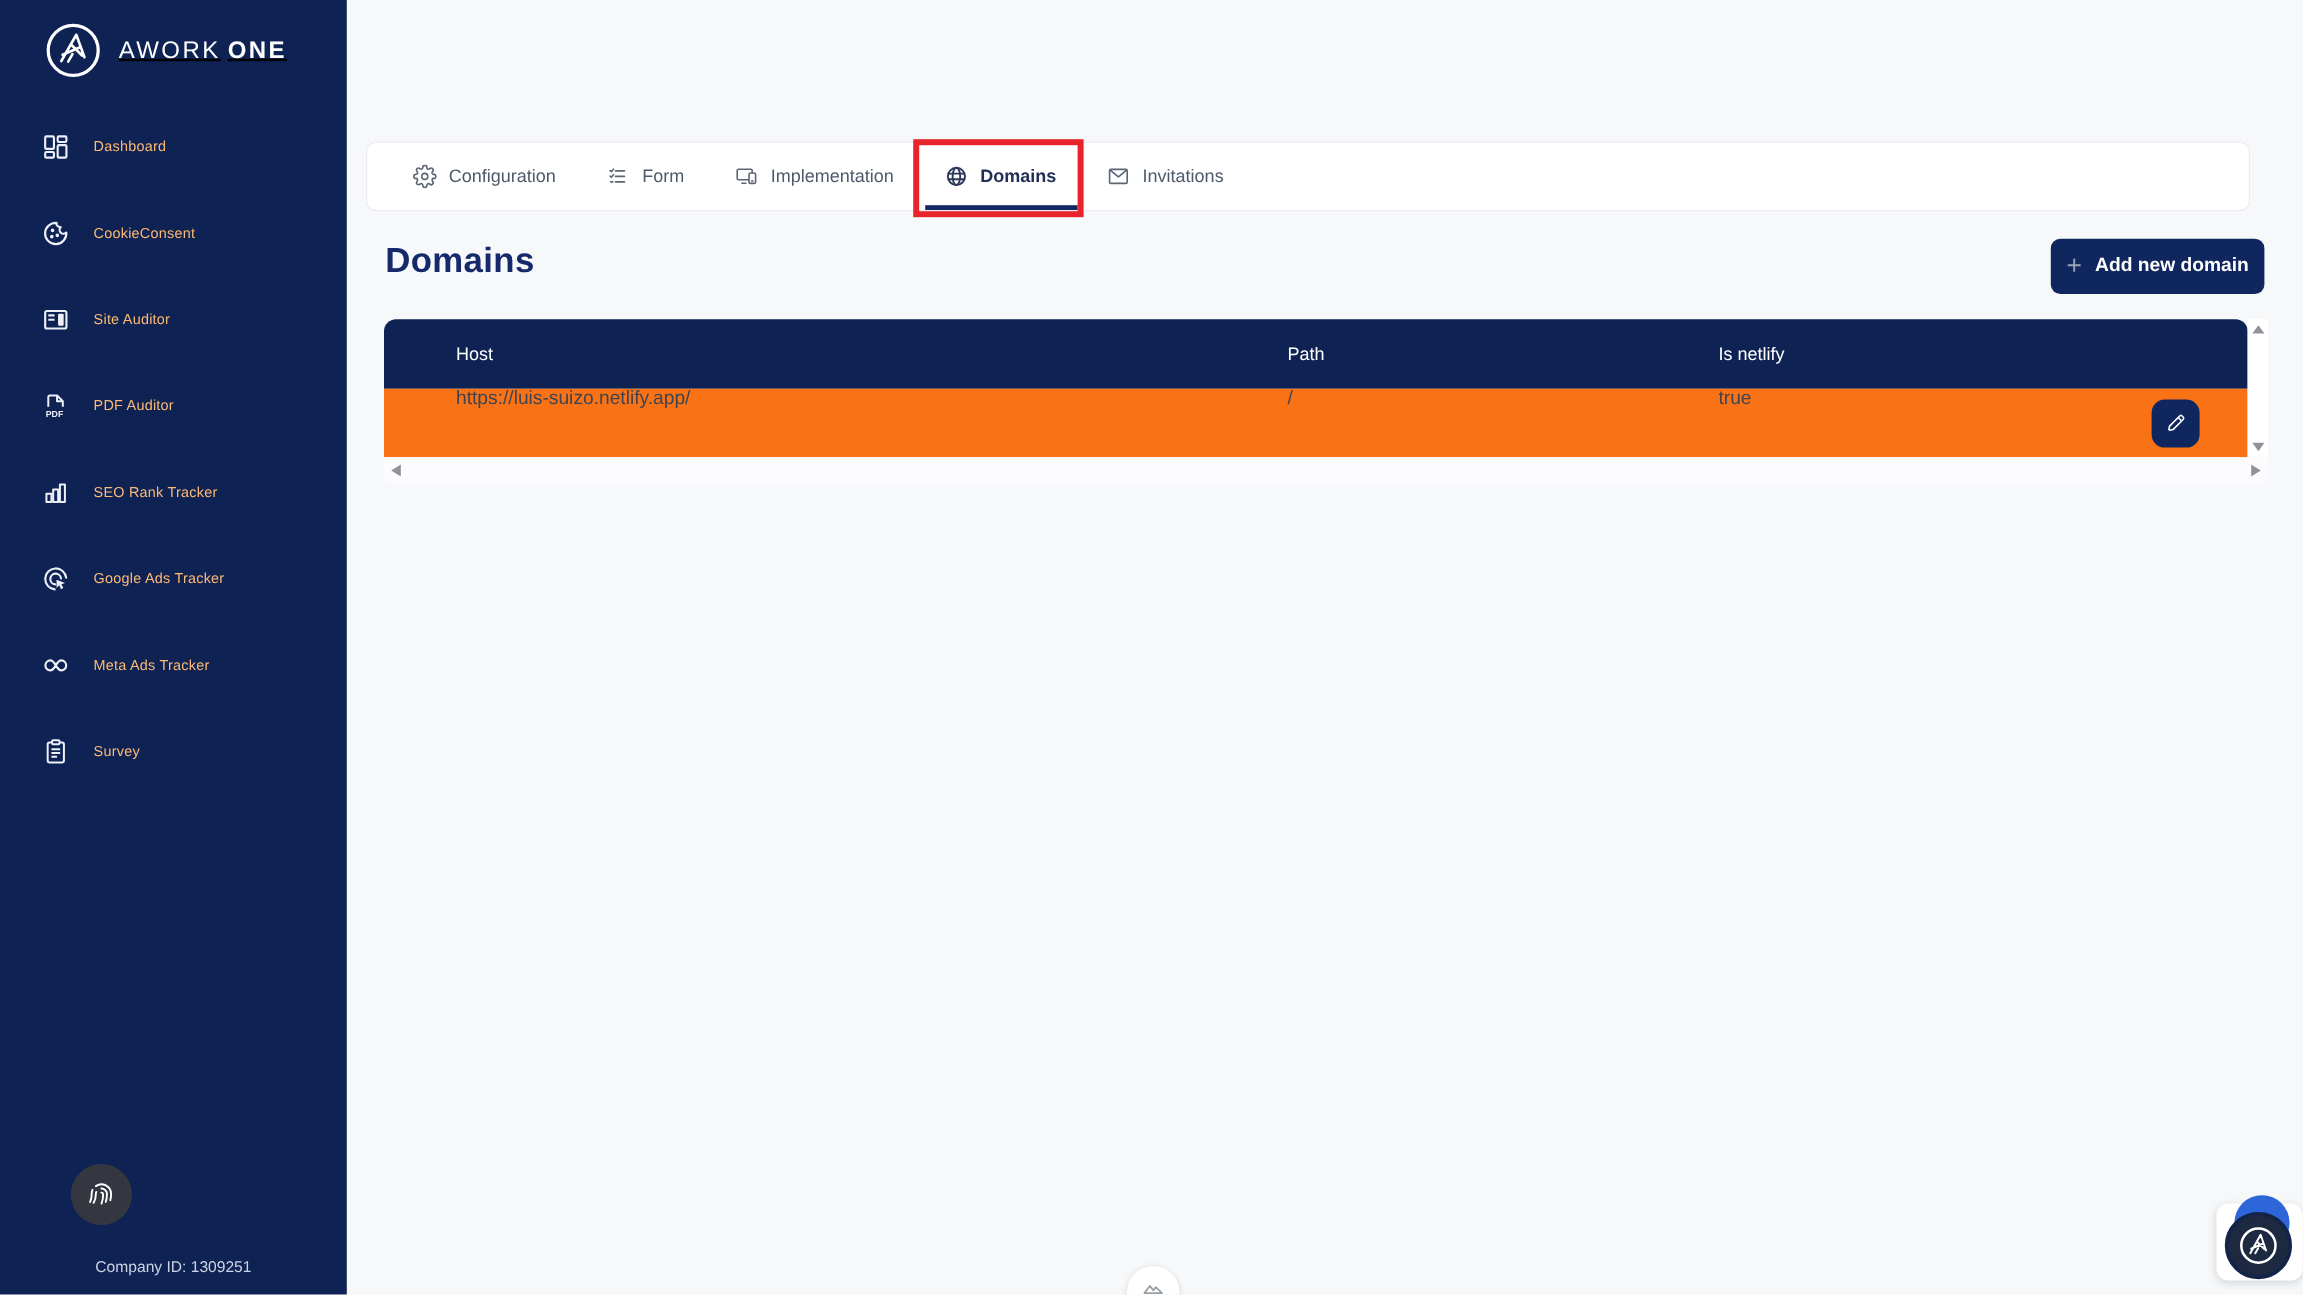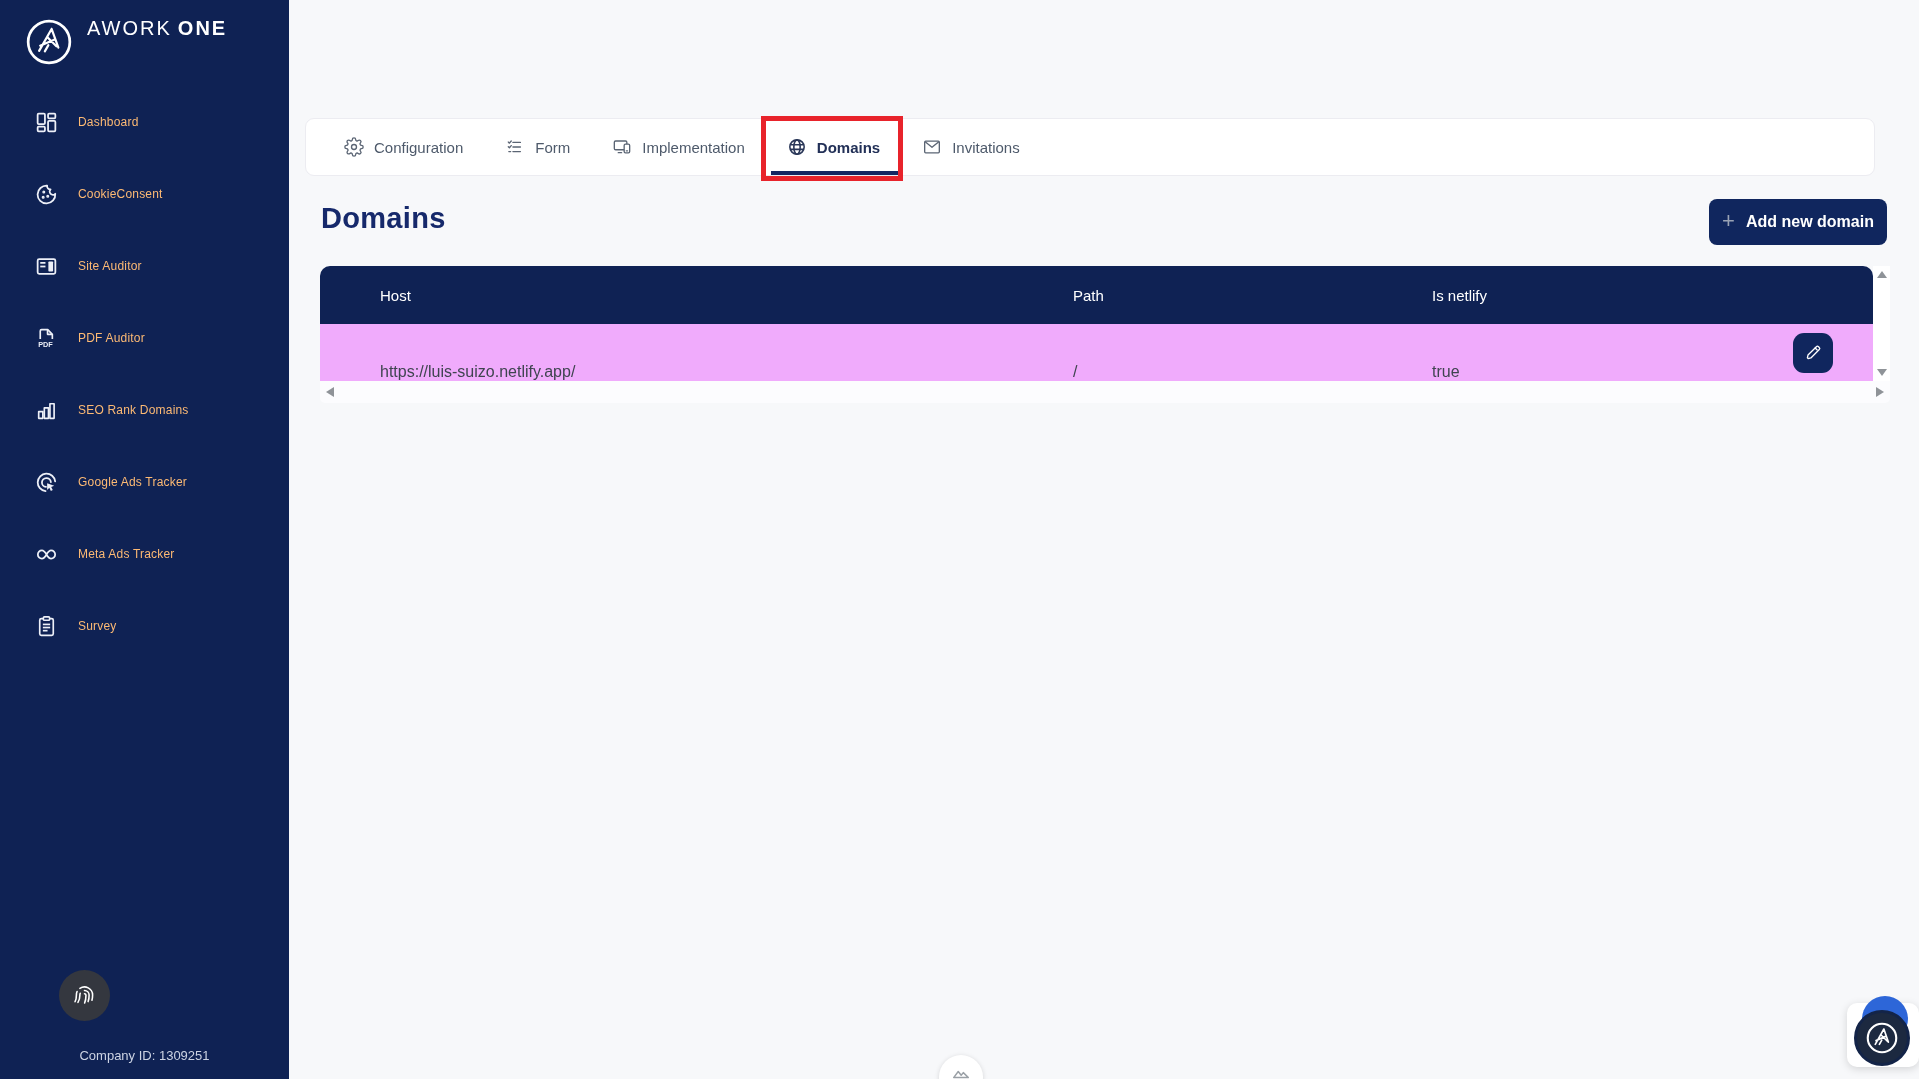--- a/index.html
+++ b/index.html
@@ -9,21 +9,21 @@
     --bg:#f7f8fa;
     --tab-gray:#4e5a6b;
     --cell:#3f4450;
   }
   *{margin:0;padding:0;box-sizing:border-box;font-family:"Liberation Sans","DejaVu Sans",sans-serif;}
   html,body{width:1919px;height:1079px;overflow:hidden;background:var(--bg);}
   .app{position:relative;width:1919px;height:1079px;background:var(--bg);overflow:hidden;}
 
   
   .sidebar{position:absolute;left:0;top:0;width:289px;height:1079px;background:var(--navy);}
-  .brand{position:absolute;left:24px;top:17px;display:flex;align-items:flex-start;gap:13px;}
+  .brand{position:absolute;left:36px;top:17px;display:flex;align-items:center;gap:13px;text-decoration:underline;}
   .brand svg{width:50px;height:50px;display:block;}
   .brand-text{color:#fff;font-size:20px;letter-spacing:2px;white-space:nowrap;}
   .brand-text b{font-weight:700;margin-left:6px;letter-spacing:2px;}
   .menu{position:absolute;left:0;top:86px;width:289px;}
   .menu-item{height:72px;display:flex;align-items:center;padding-left:34px;gap:19px;cursor:pointer;}
   .menu-item .mi-icon{width:25px;height:25px;color:#edf0f8;flex:0 0 25px;text-align:center;}
   .menu-item .mi-icon svg{width:25px;height:25px;display:block;}
   .mi-label{color:#fdba74;font-size:12px;font-weight:500;letter-spacing:.2px;}
   .fp-btn{position:absolute;left:59px;top:970px;width:51px;height:51px;border-radius:50%;
     background:#34373f;border:none;display:flex;align-items:center;justify-content:center;cursor:pointer;}
@@ -53,21 +53,21 @@
   
   .page-title{position:absolute;left:321px;top:202px;font-size:29px;font-weight:800;color:#16296b;letter-spacing:.3px;}
   .add-btn{position:absolute;left:1709px;top:199px;width:178px;height:46px;background:var(--navy-btn);color:#fff;border:none;
     border-radius:8px;display:flex;align-items:center;justify-content:center;gap:11px;font-size:16px;font-weight:700;cursor:pointer;}
   .add-plus{color:#99a2b4;font-size:22px;font-weight:400;line-height:1;margin-top:-3px;}
 
   
   .table-wrap{position:absolute;left:320px;top:266px;width:1570px;height:137px;}
   .table-main{position:absolute;left:0;top:0;width:1553px;}
   .thead{height:58px;background:var(--navy);border-radius:10px 10px 0 0;display:flex;align-items:center;color:#fff;font-size:15px;font-weight:500;}
-  .trow{position:relative;height:57px;background:#f0abfc;display:flex;align-items:flex-end;color:var(--cell);font-size:16px;}
+  .trow{position:relative;height:57px;background:#f97316;display:flex;align-items:flex-start;color:var(--cell);font-size:16px;}
   .col-host{width:751px;padding-left:60px;}
   .col-path{width:361px;padding-left:2px;}
   .col-enabled{flex:1;}
   .edit-btn{position:absolute;left:1473px;top:9px;width:40px;height:40px;background:var(--navy-btn);border:none;border-radius:11px;
     display:flex;align-items:center;justify-content:center;cursor:pointer;}
   .edit-btn svg{width:21px;height:21px;}
   .vscroll{position:absolute;left:1553px;top:0;width:17px;height:115px;background:#fff;display:flex;flex-direction:column;
     justify-content:space-between;align-items:center;padding:5px 0;}
   .hscroll{position:absolute;left:0;top:115px;width:1570px;height:22px;background:#fcfcfe;display:flex;
     justify-content:space-between;align-items:center;padding:0 6px;border-radius:0 0 5px 5px;}
@@ -149,21 +149,21 @@
         <span class="mi-label">PDF Auditor</span>
       </div>
       <div class="menu-item">
         <span class="mi-icon">
           <svg viewBox="0 0 24 24" fill="none" stroke="currentColor" stroke-width="1.6" stroke-linejoin="round">
               <path d="M4.5 19.5V13h4v6.5z"></path>
               <path d="M9.9 19.5V9.5h4v10z"></path>
               <path d="M15.3 19.5V5.5h4v14z"></path>
             </svg>
         </span>
-        <span class="mi-label">SEO Rank Domains</span>
+        <span class="mi-label">SEO Rank Tracker</span>
       </div>
       <div class="menu-item">
         <span class="mi-icon">
           <svg viewBox="0 0 24 24" fill="none" stroke="currentColor" stroke-width="1.7" stroke-linecap="round">
               <path d="M20.3 11a8.4 8.4 0 1 0-9.2 9.3"></path>
               <path d="M16.2 11.6a4.3 4.3 0 1 0-4.7 4.7"></path>
               <path d="M12.6 12.6l6.8 2.6-2.9 1 1.5 3-1.8.9-1.5-3.1-2.1 2.2z" fill="currentColor" stroke="none"></path>
             </svg>
         </span>
         <span class="mi-label">Google Ads Tracker</span>

